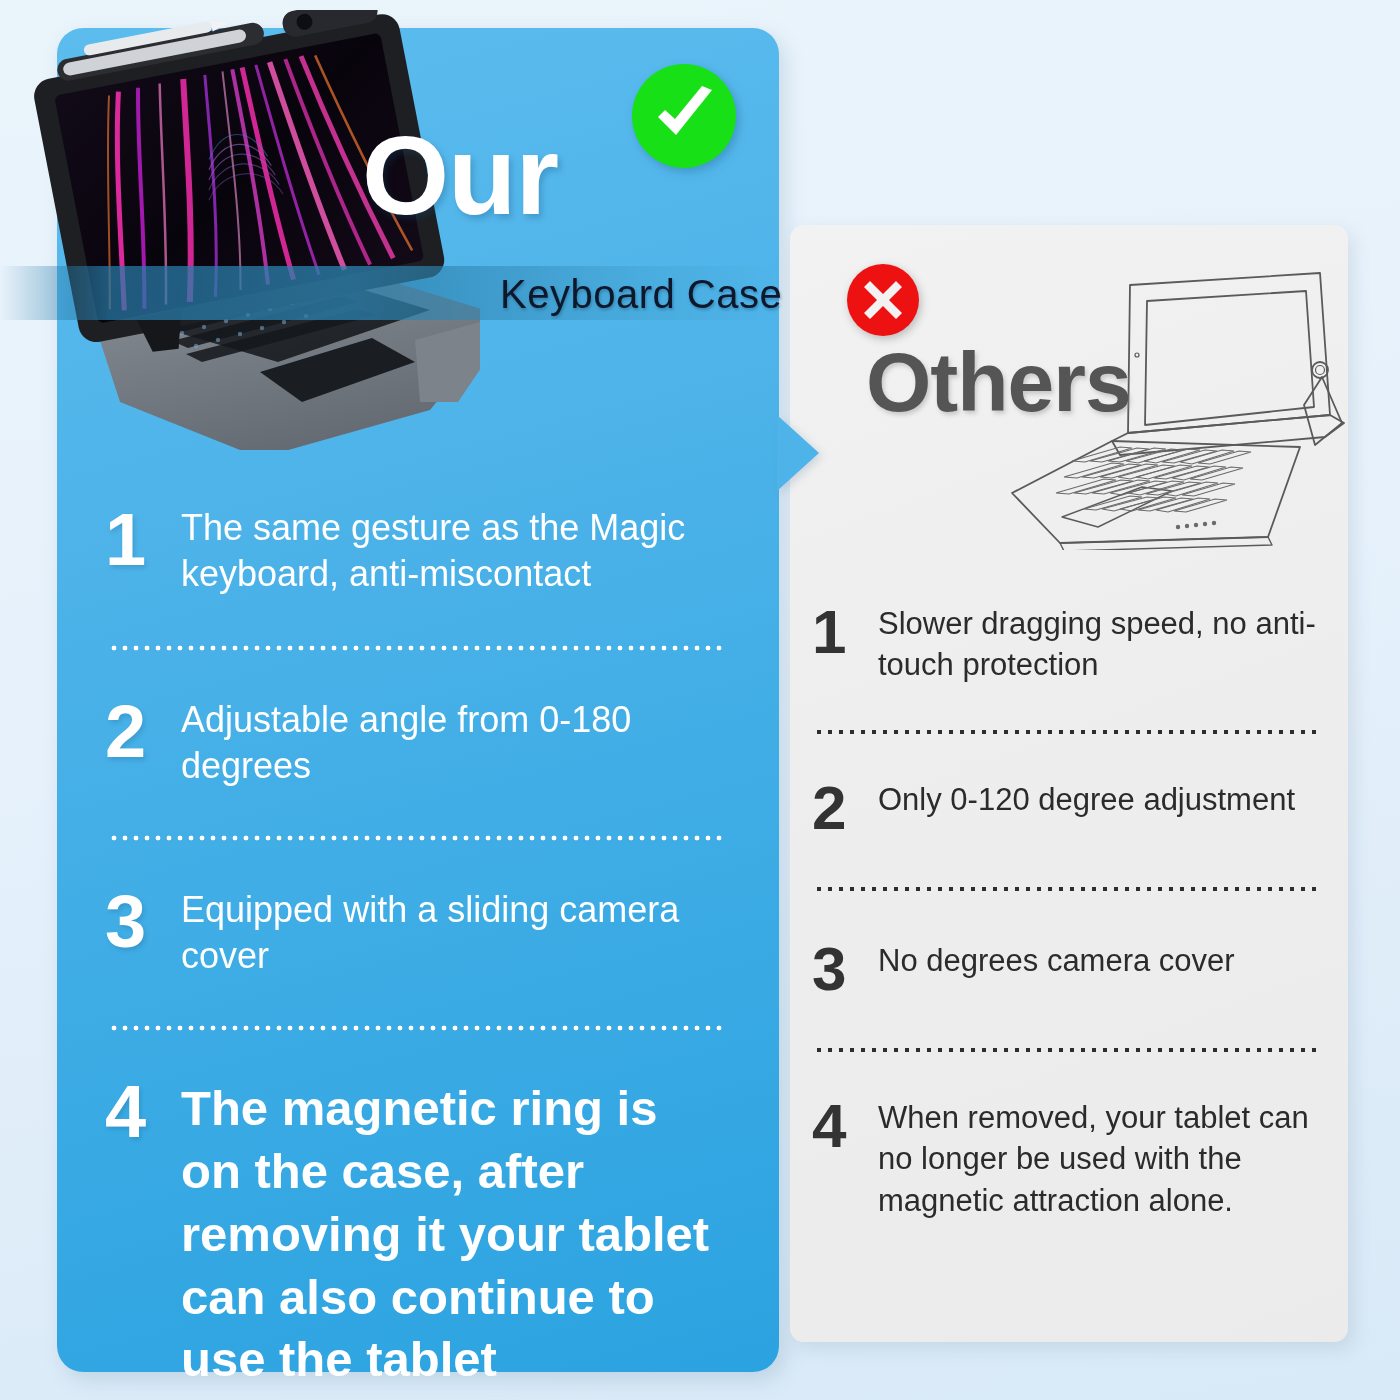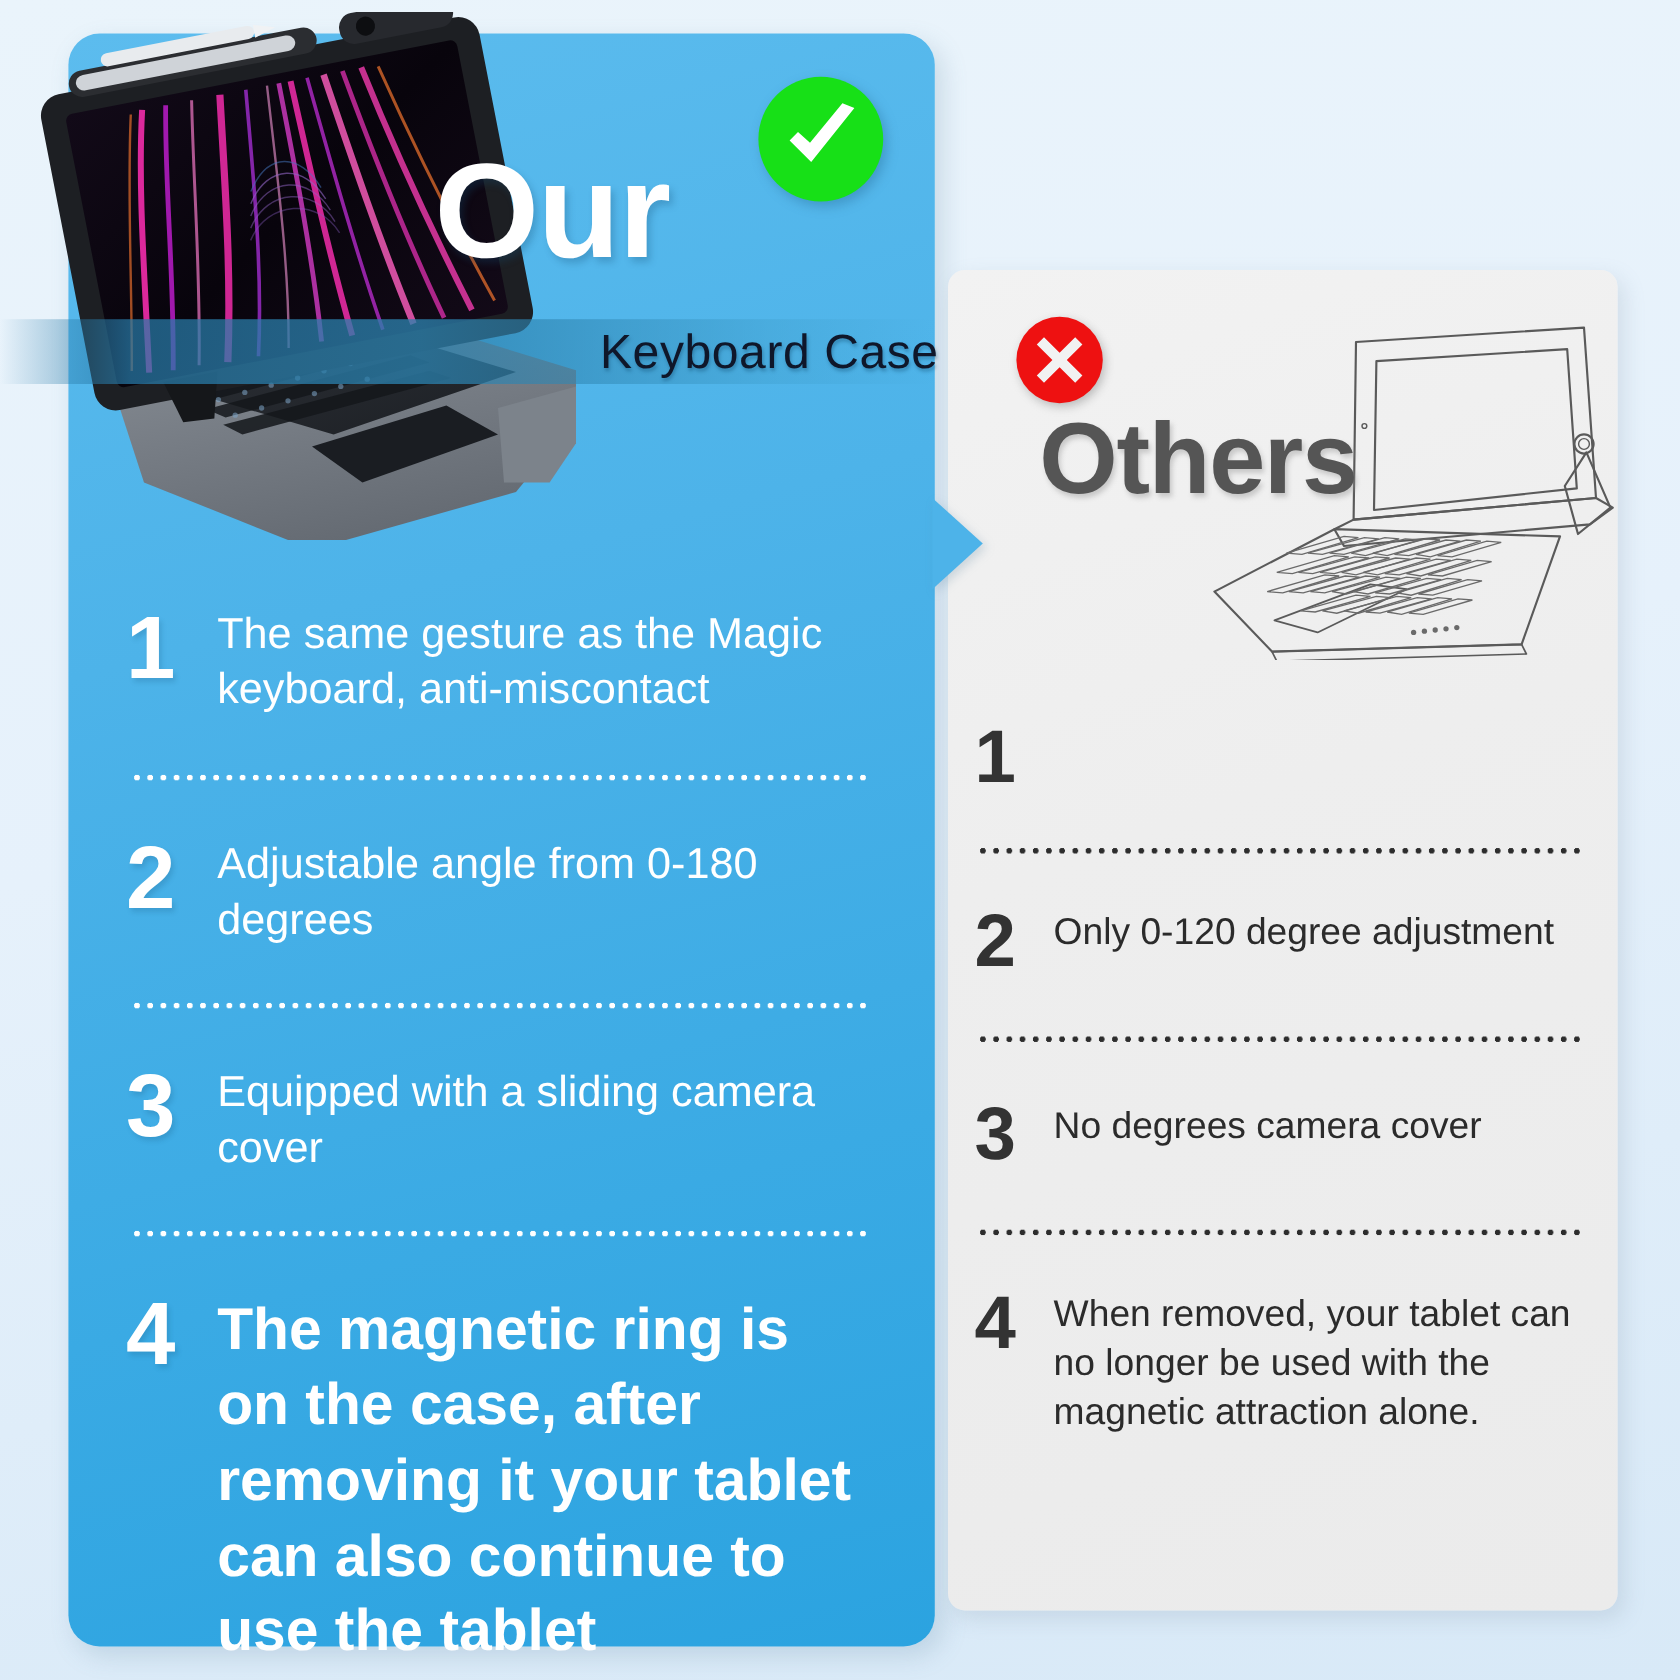--- a/index.html
+++ b/index.html
@@ -414,20 +414,21 @@
   <div class="feature-row row-4">
     <div class="feature-num">4</div>
     <div class="feature-text">The magnetic ring is on the case, after removing it your tablet can also continue to use the tablet protection with magnetic attraction.</div>
   </div>
 </div>
 
 <div class="feature-list" id="others-list">
 
   <div class="feature-row row-1">
     <div class="feature-num">1</div>
+    <div class="feature-text">Slower dragging speed, no anti-touch protection</div>
   </div>
   <div class="sep" style="margin:44px 4px 44px 4px;"></div>
 
   <div class="feature-row row-2">
     <div class="feature-num">2</div>
     <div class="feature-text">Only 0-120 degree adjustment</div>
   </div>
   <div class="sep" style="margin:48px 4px 48px 4px;"></div>
 
   <div class="feature-row row-3">

